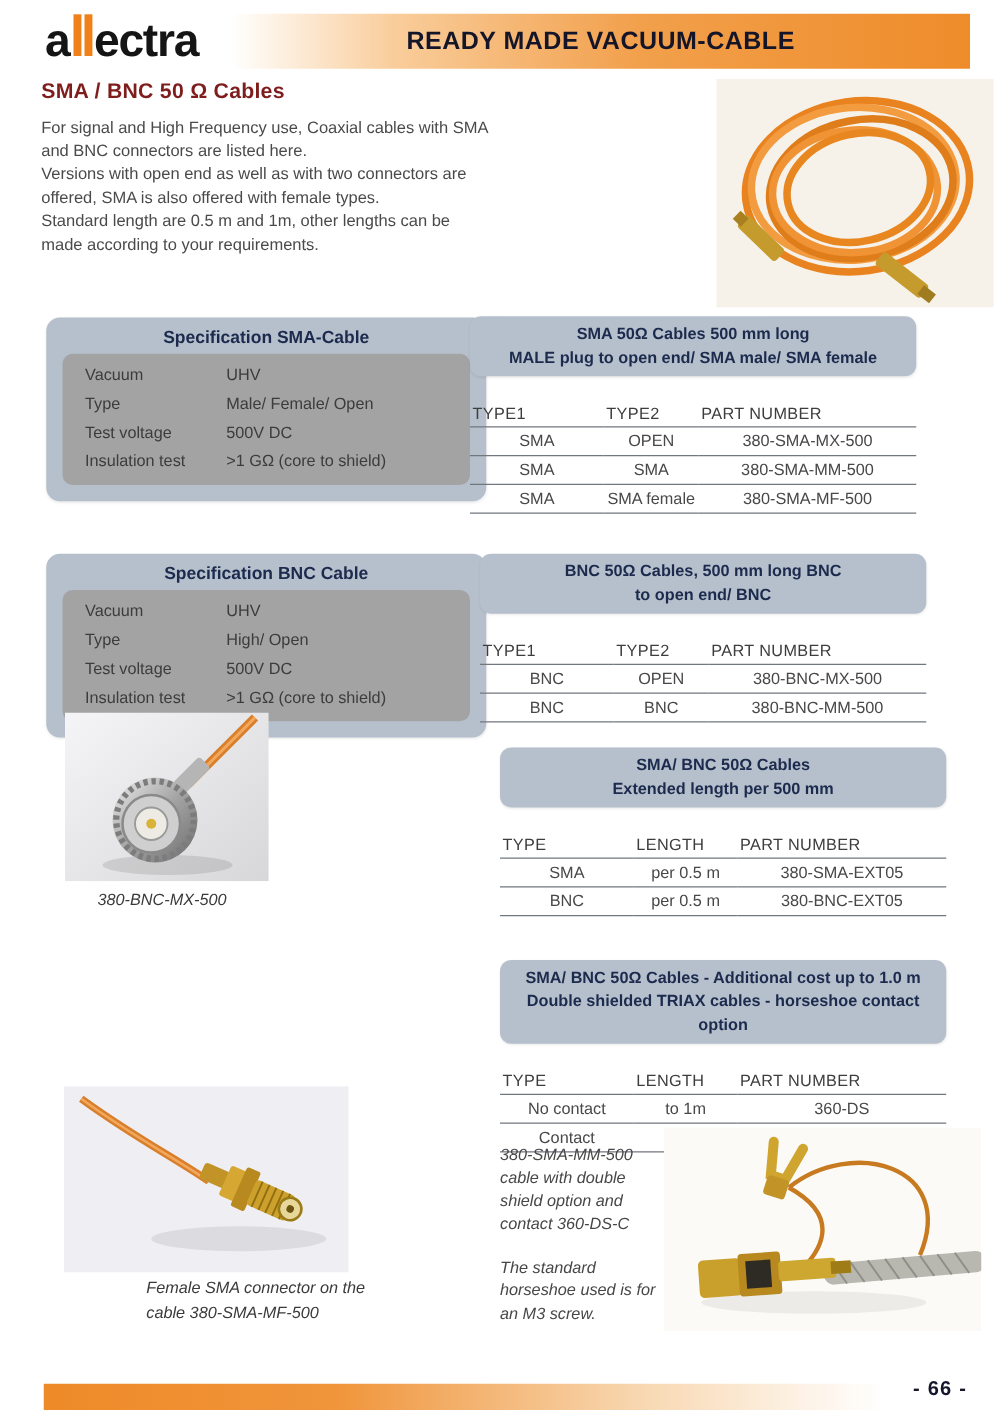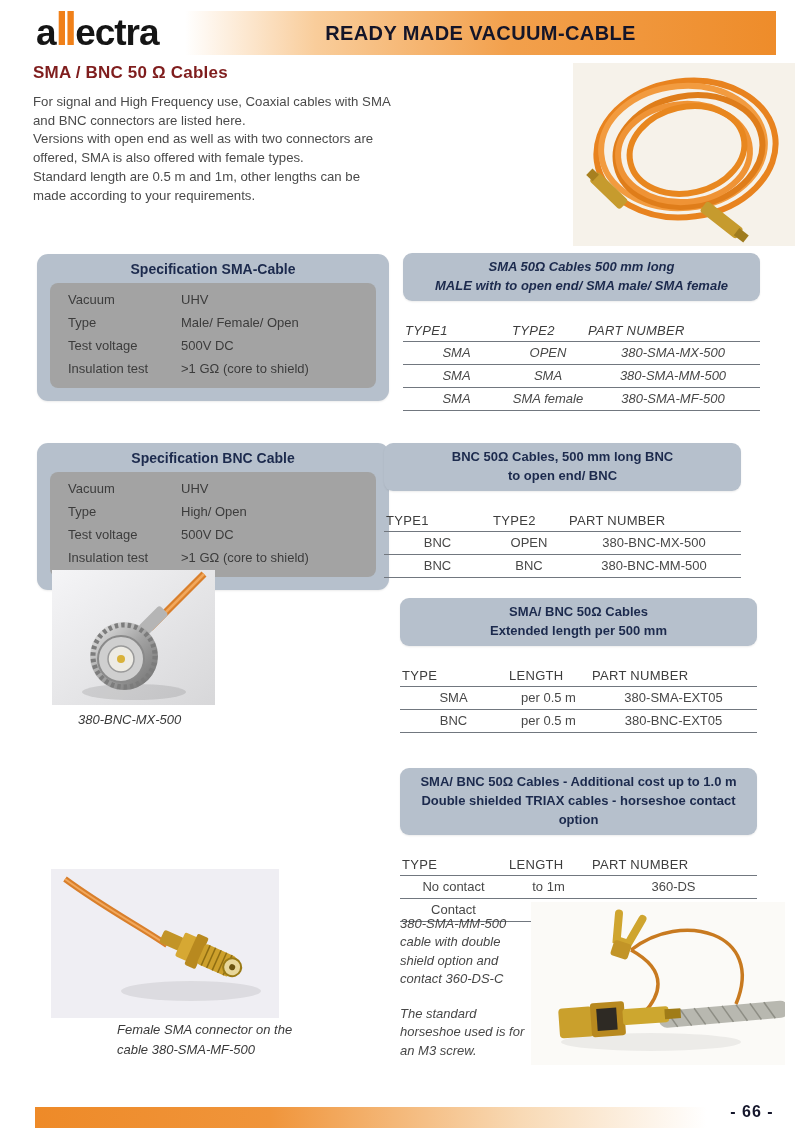--- a/index.html
+++ b/index.html
@@ -106,24 +106,24 @@
         <span class="spec-label">Test voltage</span>
         <span>500V DC</span>
       </div>
       <div class="spec-row">
         <span class="spec-label">Insulation test</span>
         <span>&gt;1 GΩ (core to shield)</span>
       </div>
     </div>
   </div>
 
-  <div class="abs rt" style="left:403px;top:253px;font-style:italic;">
+  <div class="abs rt" style="left:376px;top:253px;">
     <div class="rt-header">
       <div>SMA 50Ω Cables 500 mm long</div>
-      <div>MALE with to open end/ SMA male/ SMA female</div>
+      <div>MALE plug to open end/ SMA male/ SMA female</div>
     </div>
     <table>
       <colgroup>
           <col style="width:107px">
           <col style="width:76px">
           <col>
         </colgroup>
       <thead>
           <tr>
         <th>TYPE1</th>

